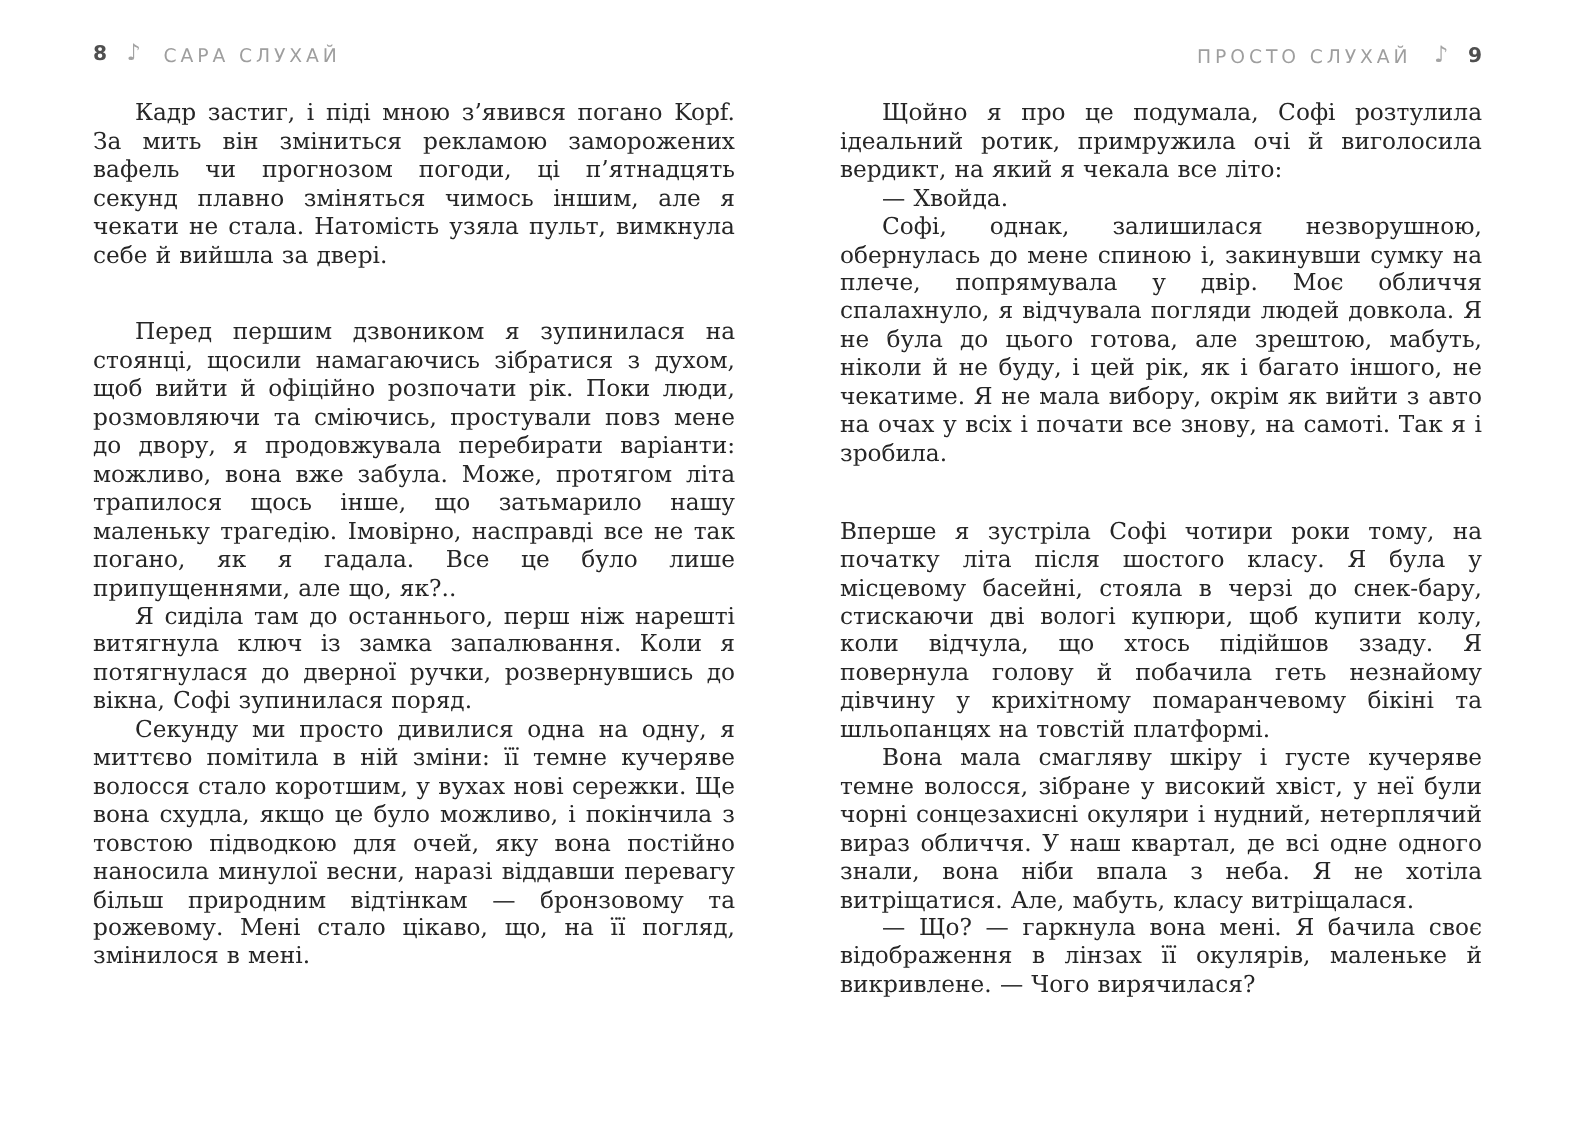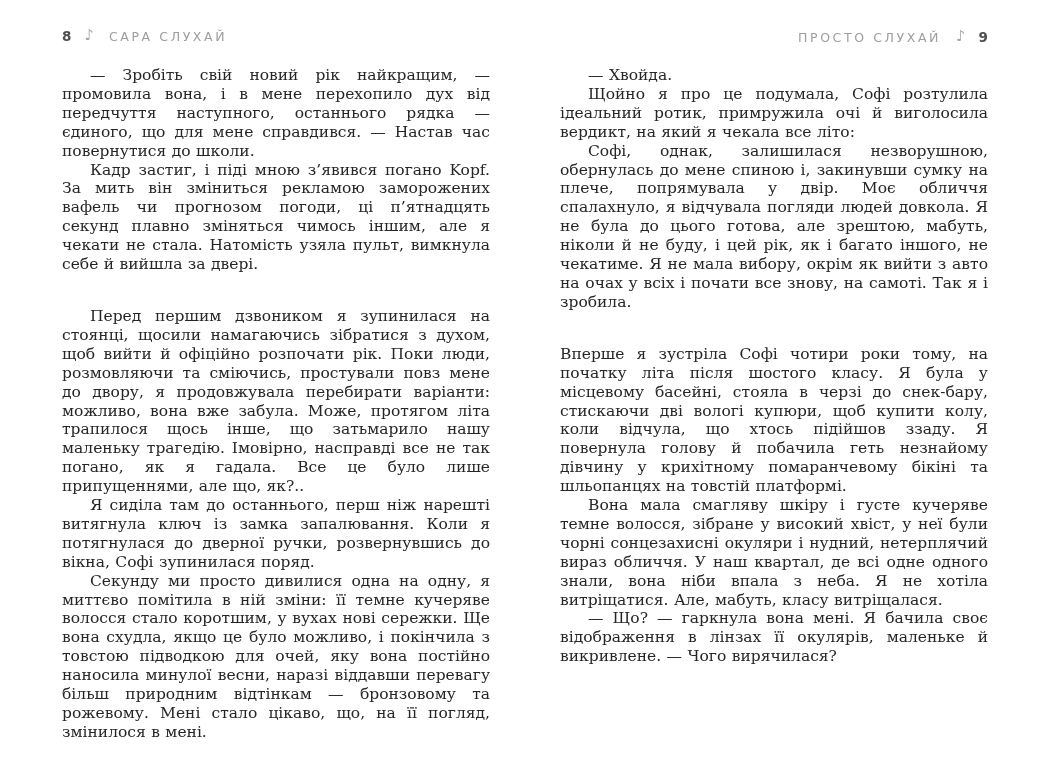--- a/index.html
+++ b/index.html
@@ -74,43 +74,42 @@
   <div class="page left">
     <div class="running-head">
       <span class="page-num">8</span>
       <span class="gap-s"></span>
       <span class="note-icon">♪</span>
       <span class="gap-m"></span>
       <span class="running-title">САРА СЛУХАЙ</span>
     </div>
     <div class="body-text">
         <div class="section">
-          <p><span>— Зробіть свій новий рік найкращим, — промовила вона, і в мене перехопило дух від передчуття наступного, останнього рядка — єдиного, що для мене справдився. — Настав час повернутися до школи.</span></p>
           <p><span>Кадр застиг, і піді мною з’явився погано </span><span class="italic">Kopf</span><span>. За мить він зміниться рекламою заморожених вафель чи прогнозом погоди, ці п’ятнадцять секунд плавно зміняться чимось іншим, але я чекати не стала. Натомість узяла пульт, вимкнула себе й вийшла за двері.</span></p>
         </div>
         <div class="section">
           <p><span>Перед першим дзвоником я зупинилася на стоянці, щосили намагаючись зібратися з духом, щоб вийти й офіційно розпочати рік. Поки люди, розмовляючи та сміючись, простували повз мене до двору, я продовжувала перебирати варіанти: можливо, вона вже забула. Може, протягом літа трапилося щось інше, що затьмарило нашу маленьку трагедію. Імовірно, насправді все не так погано, як я гадала. Все це було лише припущеннями, але що, як?..</span></p>
           <p><span>Я сиділа там до останнього, перш ніж нарешті витягнула ключ із замка запалювання. Коли я потягнулася до дверної ручки, розвернувшись до вікна, Софі зупинилася поряд.</span></p>
           <p><span>Секунду ми просто дивилися одна на одну, я миттєво помітила в ній зміни: її темне кучеряве волосся стало коротшим, у вухах нові сережки. Ще вона схудла, якщо це було можливо, і покінчила з товстою підводкою для очей, яку вона постійно наносила минулої весни, наразі віддавши перевагу більш природним відтінкам — бронзовому та рожевому. Мені стало цікаво, що, на її погляд, змінилося в мені.</span></p>
         </div>
       </div>
   </div>
 
   <div class="page right">
     <div class="running-head right-align">
       <span class="running-title">ПРОСТО СЛУХАЙ</span>
       <span class="gap-m"></span>
       <span class="note-icon">♪</span>
       <span class="gap-s"></span>
       <span class="page-num">9</span>
     </div>
     <div class="body-text">
         <div class="section">
+          <p><span>Щойно я про це подумала, Софі розтулила ідеальний ротик, примружила очі й виголосила вердикт, на який я чекала все літо:</span></p>
           <p><span>— Хвойда.</span></p>
-          <p><span>Щойно я про це подумала, Софі розтулила ідеальний ротик, примружила очі й виголосила вердикт, на який я чекала все літо:</span></p>
           <p><span>Софі, однак, залишилася незворушною, обернулась до мене спиною і, закинувши сумку на плече, попрямувала у двір. Моє обличчя спалахнуло, я відчувала погляди людей довкола. Я не була до цього готова, але зрештою, мабуть, ніколи й не буду, і цей рік, як і багато іншого, не чекатиме. Я не мала вибору, окрім як вийти з авто на очах у всіх і почати все знову, на самоті. Так я і зробила.</span></p>
         </div>
         <div class="section">
           <p class="no-indent"><span>Вперше я зустріла Софі чотири роки тому, на початку літа після шостого класу. Я була у місцевому басейні, стояла в черзі до снек-бару, стискаючи дві вологі купюри, щоб купити колу, коли відчула, що хтось підійшов ззаду. Я повернула голову й побачила геть незнайому дівчину у крихітному помаранчевому бікіні та шльопанцях на товстій платформі.</span></p>
           <p><span>Вона мала смагляву шкіру і густе кучеряве темне волосся, зібране у високий хвіст, у неї були чорні сонцезахисні окуляри і нудний, нетерплячий вираз обличчя. У наш квартал, де всі одне одного знали, вона ніби впала з неба. Я не хотіла витріщатися. Але, мабуть, класу витріщалася.</span></p>
           <p><span>— Що? — гаркнула вона мені. Я бачила своє відображення в лінзах її окулярів, маленьке й викривлене. — Чого вирячилася?</span></p>
         </div>
       </div>
   </div>
 

